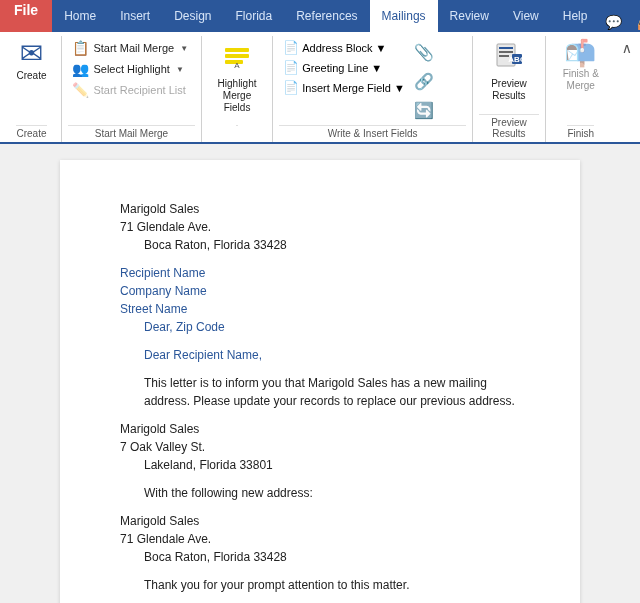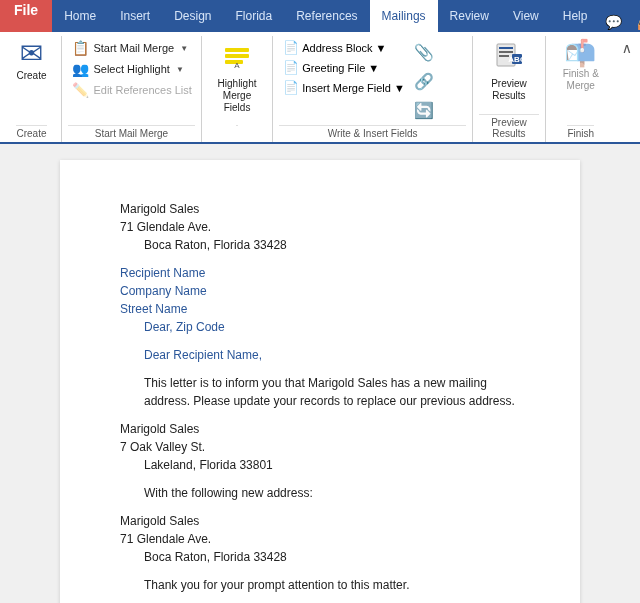--- a/index.html
+++ b/index.html
@@ -87,21 +87,21 @@
           <span class="s-label">Start Mail Merge</span>
           <span class="dropdown-arrow">▼</span>
         </div>
         <div class="small-btn">
           <span class="s-icon">👥</span>
           <span class="s-label">Select Highlight</span>
           <span class="dropdown-arrow">▼</span>
         </div>
         <div class="small-btn disabled">
           <span class="s-icon">✏️</span>
-          <span class="s-label">Edit References List</span>
+          <span class="s-label">Start Recipient List</span>
         </div>
       </div>
     </div>
     <div class="ribbon-group-label">Start Mail Merge</div>
   </div>
 
   <div class="ribbon-group" style="min-width:70px; align-items:center;">
     <div class="ribbon-group-items" style="justify-content:center;">
       <div class="big-btn" style="min-width:60px;">
         <div class="btn-icon" style="font-size:22px;">
@@ -123,21 +123,21 @@
     <div class="ribbon-group-items" style="align-items:flex-start; gap:2px;">
 
       <div style="display:flex; flex-direction:column; gap:1px; padding-top:2px;">
         <div class="wif-small-btn">
           <span class="s-icon">📄</span>
           <span class="s-label">Address Block</span>
           <span class="dropdown-arrow">▼</span>
         </div>
         <div class="wif-small-btn">
           <span class="s-icon">📄</span>
-          <span class="s-label">Greeting File</span>
+          <span class="s-label">Greeting Line</span>
           <span class="dropdown-arrow">▼</span>
         </div>
         <div class="wif-small-btn">
           <span class="s-icon">📄</span>
           <span class="s-label">Insert Merge Field</span>
           <span class="dropdown-arrow">▼</span>
         </div>
       </div>
 
       <div class="right-icons">

